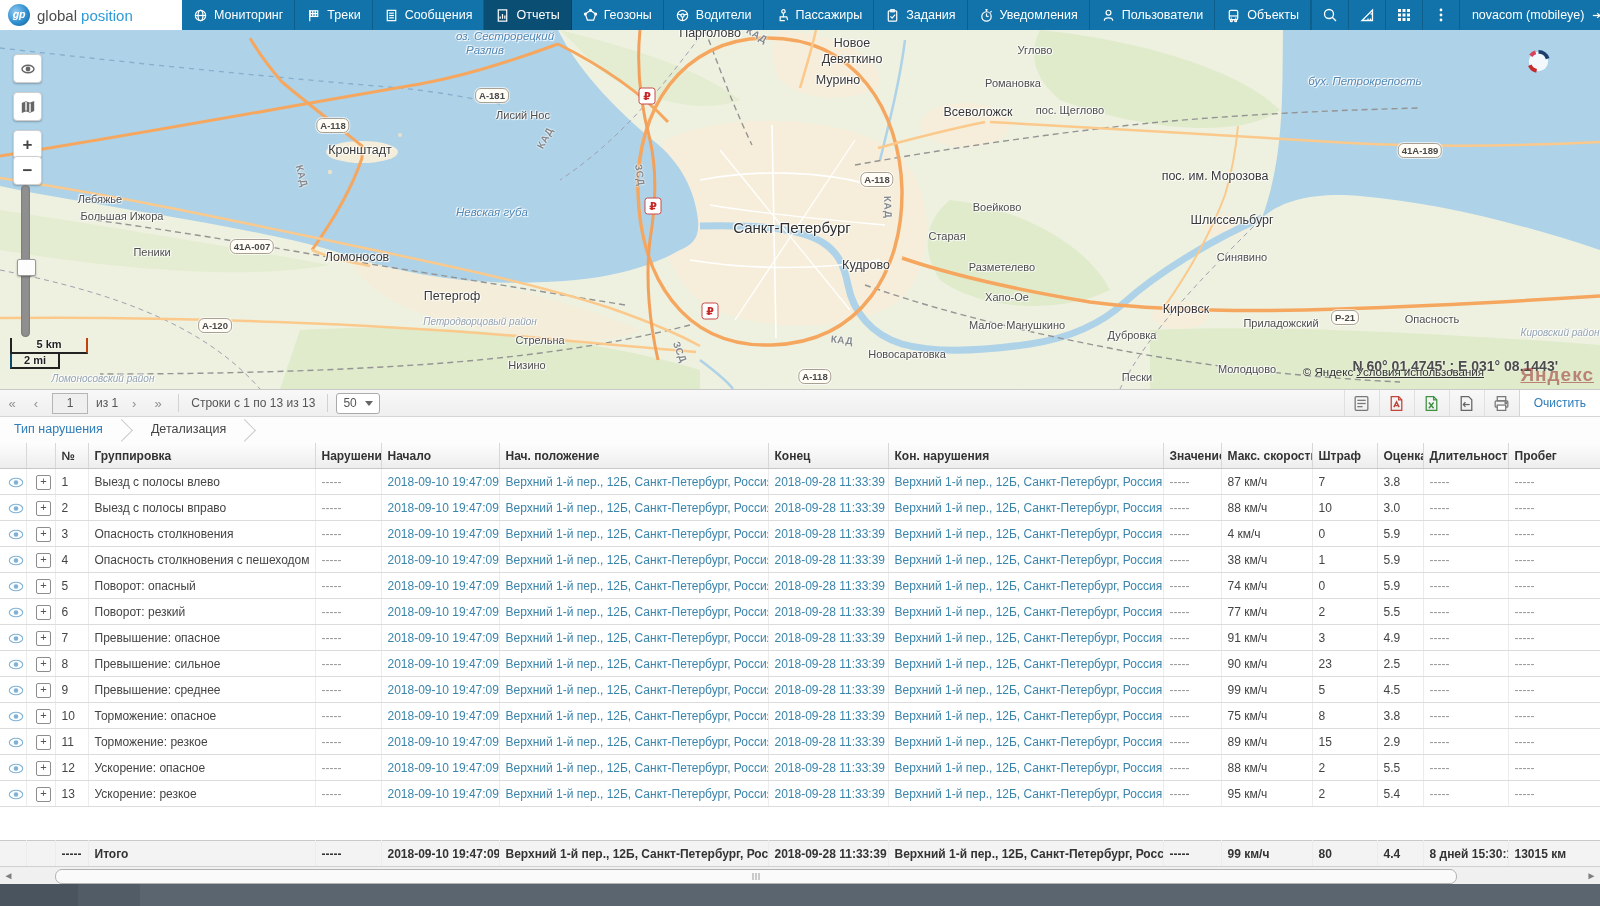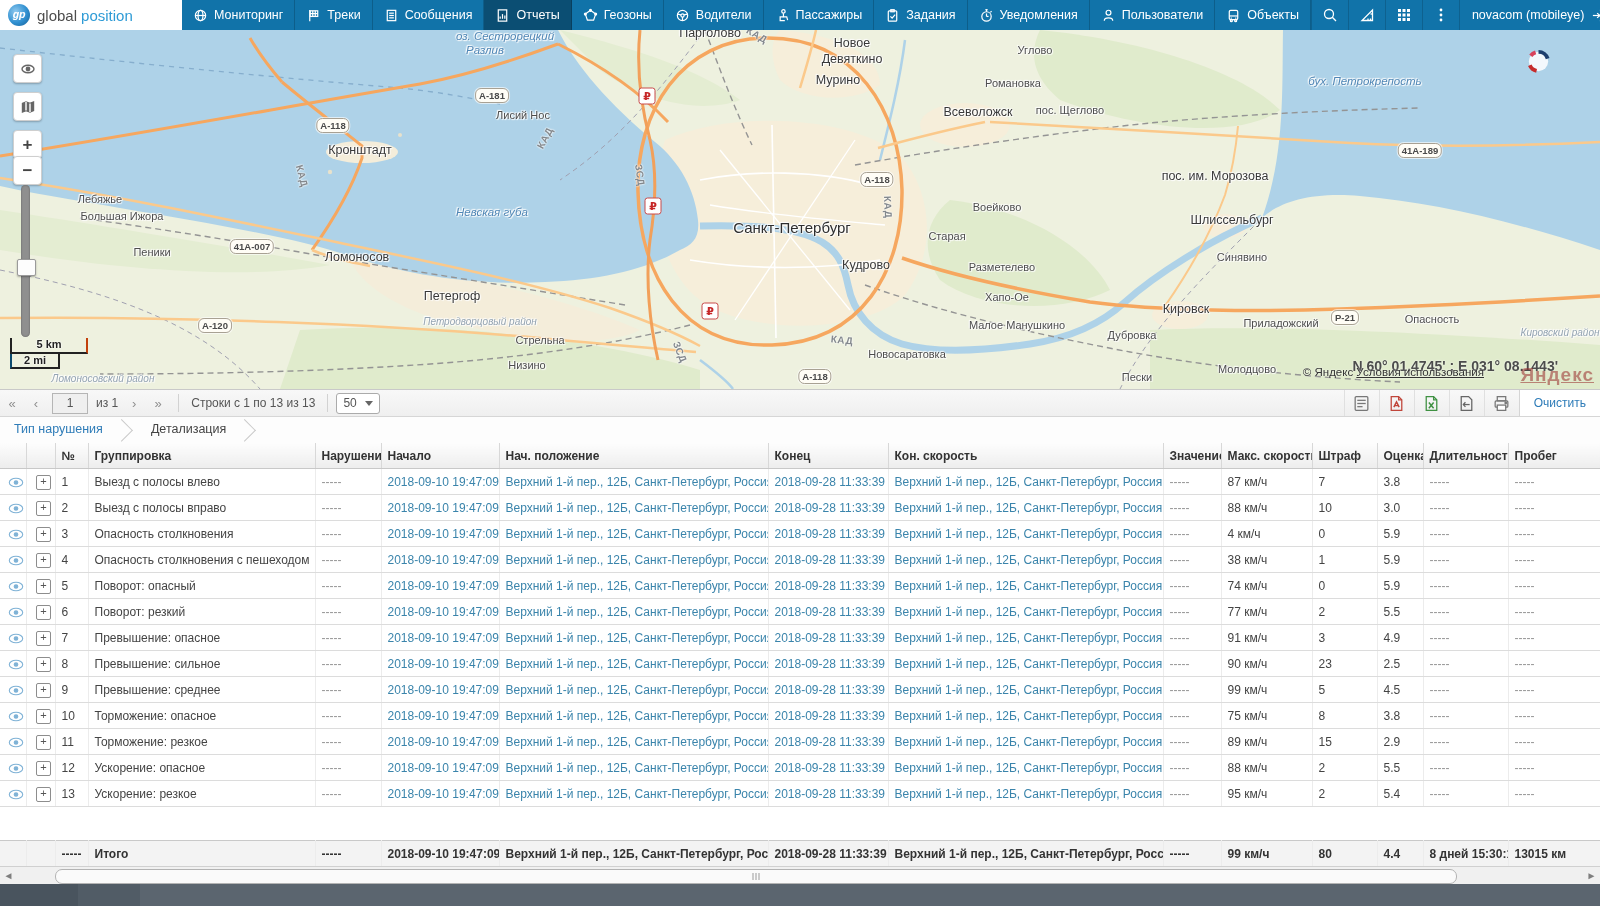--- a/index.html
+++ b/index.html
@@ -558,21 +558,21 @@
       <thead>
         <tr>
           <th></th>
           <th></th>
           <th>№</th>
           <th>Группировка</th>
           <th>Нарушение</th>
           <th>Начало</th>
           <th>Нач. положение</th>
           <th>Конец</th>
-          <th>Кон. скорость</th>
+          <th>Кон. нарушения</th>
           <th>Значение</th>
           <th>Макс. скорость</th>
           <th>Штраф</th>
           <th>Оценка</th>
           <th>Длительность</th>
           <th>Пробег</th>
         </tr>
       </thead>
       <tbody>
 

